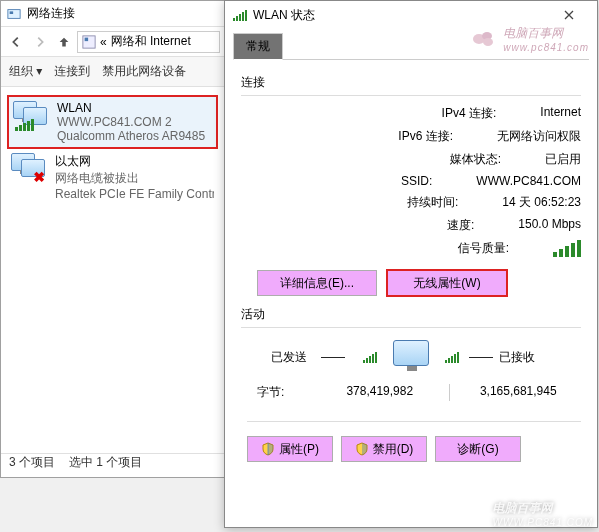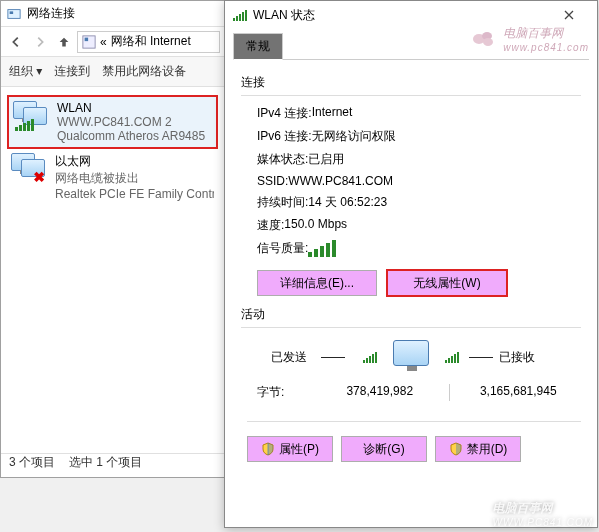--- a/index.html
+++ b/index.html
@@ -46,21 +46,21 @@
 .wf-title .wicon .c1{height:3px}.wf-title .wicon .c2{height:5px}.wf-title .wicon .c3{height:7px}.wf-title .wicon .c4{height:9px}.wf-title .wicon .c5{height:11px}
 .wf-title .sp { flex:1; }
 .wf-title .xbtn { width:40px; height:28px; display:flex; align-items:center; justify-content:center; color:#444; }
 .watermark { position:absolute; right:8px; top:24px; font-style:italic; color:#cfa8b8; display:flex; align-items:center; gap:6px; font-size:13px; }
 .watermark .flower{ width:26px; height:22px; }
 .tabrow { margin:4px 8px 0; border-bottom:1px solid #ccc; display:flex; }
 .tab { padding:4px 12px; border:1px solid #ccc; border-bottom:1px solid #fff; margin-bottom:-1px; background:#737373; }
 .body { padding: 8px 16px; }
 .grouplabel { margin: 6px 0 4px; }
 .hr { height:1px; background:#ddd; margin-bottom:6px; }
-.kv { display:flex; justify-content:flex-start; padding:3px 0 3px 16px; }
+.kv { display:flex; justify-content:flex-end; padding:3px 0 3px 16px;gap:44px; }
 .kv .k { color:#000; }
 .kv .v { color:#000; text-align:right; }
 .sigbars { display:flex; gap:2px; align-items:flex-end; }
 .sigbars span{width:4px;background:#2b8a2b;display:block}
 .sigbars .s1{height:5px}.sigbars .s2{height:8px}.sigbars .s3{height:11px}.sigbars .s4{height:14px}.sigbars .s5{height:17px}
 .btnrow { display:flex; gap:10px; margin:10px 0 10px 16px; }
 .btn { height:26px; min-width:120px; border:1px solid #adadad; background:#f0abfc; display:flex; align-items:center; justify-content:center; padding:0 10px; }
 .btn.hl { outline:2px solid #d22; outline-offset:-1px; }
 .activity { display:flex; align-items:center; justify-content:center; gap:8px; padding:6px 0; }
 .act-mon { width:44px; height:34px; position:relative; }
@@ -277,28 +277,28 @@
     </div>
     <div class="footbtns">
       <div class="btn">
         <svg class="shield" viewBox="0 0 14 14">
             <path d="M7 1l5 2v4c0 3-2 5-5 6C4 12 2 10 2 7V3z" fill="#ffd24a" stroke="#b8860b"></path>
             <path d="M7 1v12" stroke="#2a6fc9" stroke-width="0.6"></path>
             <path d="M7 1l5 2v4c0 3-2 5-5 6z" fill="#2a6fc9" opacity="0.35"></path>
           </svg>
         <span>属性(P)</span>
       </div>
-      <div class="btn">诊断(G)</div>
       <div class="btn">
         <svg class="shield" viewBox="0 0 14 14">
             <path d="M7 1l5 2v4c0 3-2 5-5 6C4 12 2 10 2 7V3z" fill="#ffd24a" stroke="#b8860b"></path>
             <path d="M7 1l5 2v4c0 3-2 5-5 6z" fill="#2a6fc9" opacity="0.35"></path>
           </svg>
         <span>禁用(D)</span>
       </div>
+      <div class="btn">诊断(G)</div>
     </div>
   </div>
 </div>
 
 <div class="btm-wm">
   <div class="ring"></div>
   <div>
     <span>电脑百事网</span>
     <span class="wm-sub">WWW.PC841.COM</span>
   </div>

